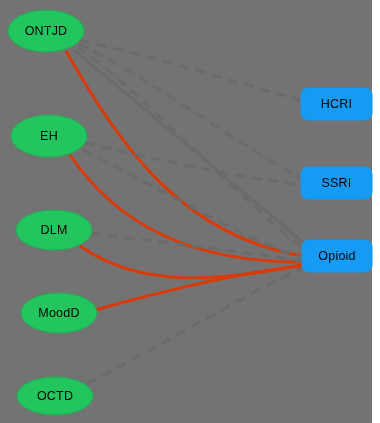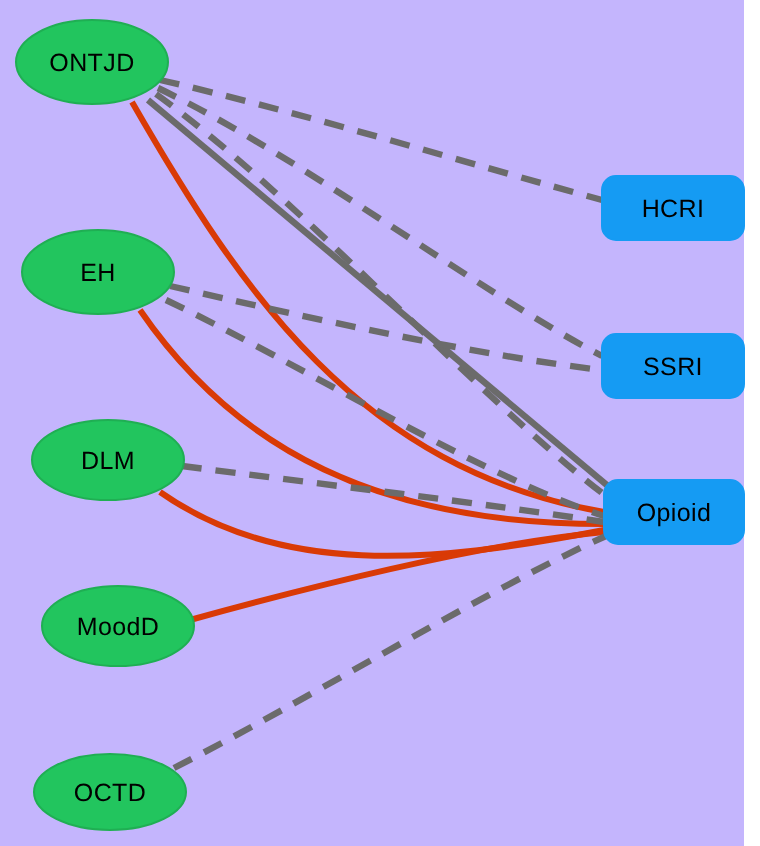--- a/index.html
+++ b/index.html
@@ -10,21 +10,21 @@
   body {
     width: 380px;
     height: 423px;
     font-family: "Liberation Sans", sans-serif;
     overflow: hidden;
   }
   #graph-root {
     position: relative;
     width: 372px;
     height: 423px;
-    background: #c4b5fd;
+    background: #737373;
   }
   svg.net {
     position: absolute;
     top: 0;
     left: 0;
     width: 380px;
     height: 423px;
     display: block;
   }
   .node-label {

